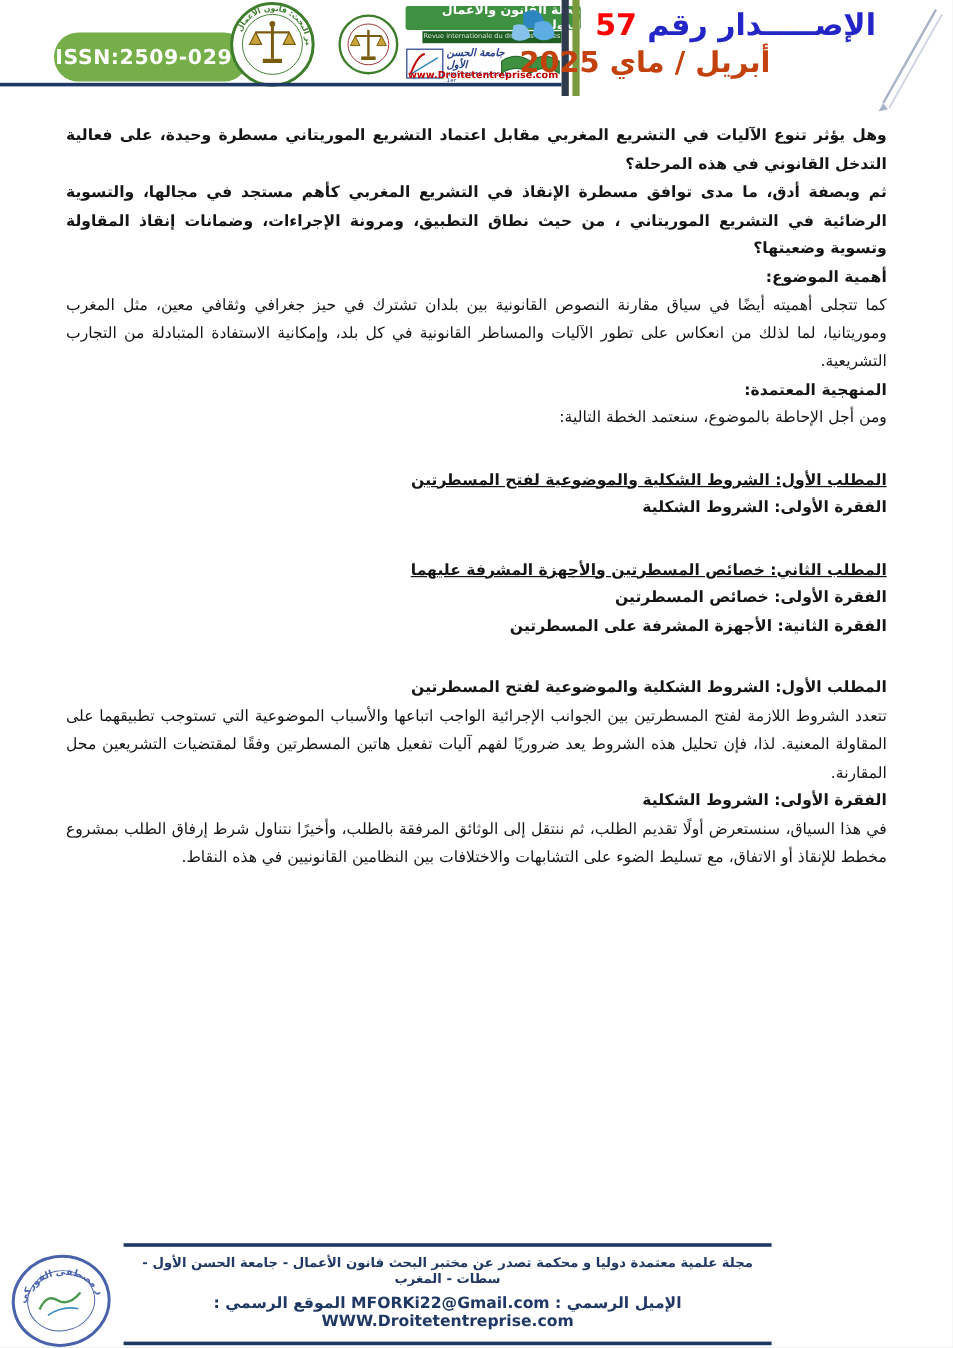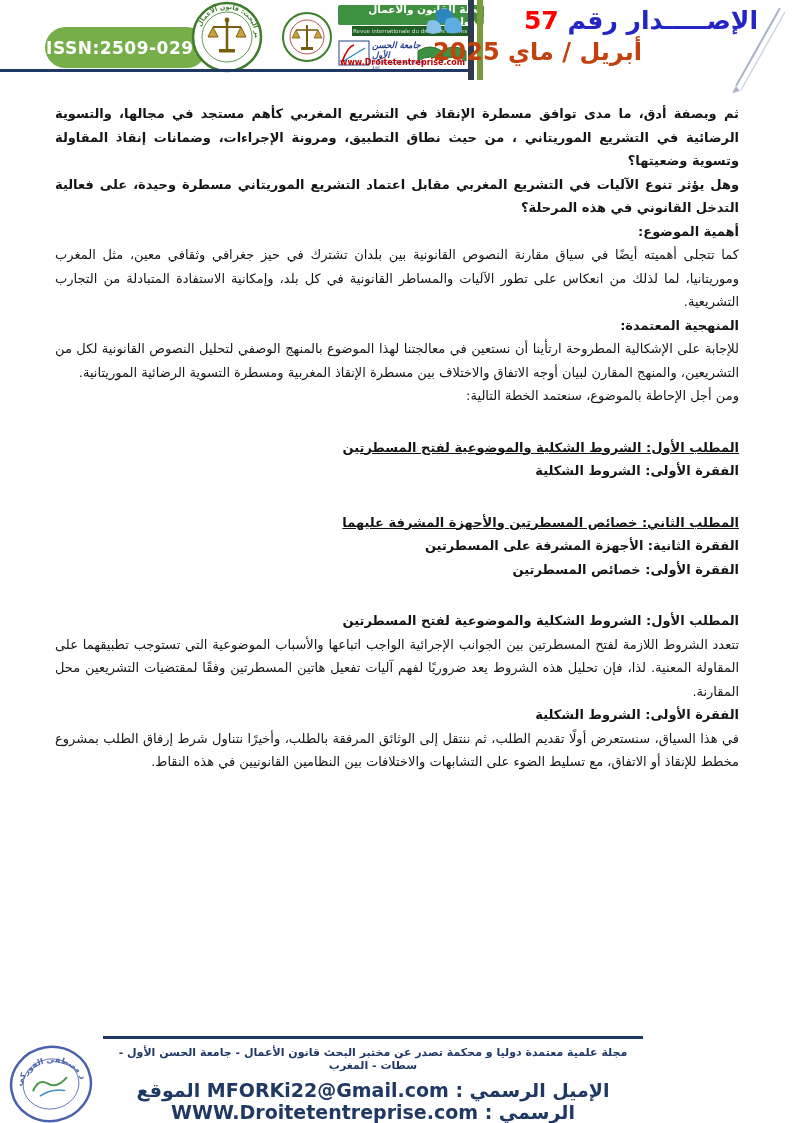--- a/index.html
+++ b/index.html
@@ -21,41 +21,41 @@
   .chart-icon{position:absolute;left:338px;top:40px;}
   .univ{position:absolute;left:372px;top:40px;width:62px;color:#27408B;text-align:left;direction:rtl;}
   .univ .ar{font-size:8.5px;font-style:italic;font-weight:bold;}
   .univ .fr{font-size:4.5px;letter-spacing:.3px;}
   .book-logo{position:absolute;left:416px;top:5px;}
   .hdr-url{position:absolute;left:340px;top:58px;font-size:8px;font-weight:bold;color:#C00000;}
   .sep-bar1{position:absolute;left:468px;top:0;width:6px;height:80px;background:#2F3B4C;}
   .sep-bar2{position:absolute;left:477px;top:0;width:6px;height:80px;background:#7A9A3D;}
   .header-rule{position:absolute;left:0;top:69px;width:468px;height:3px;background:#203864;}
   .issue-block{position:absolute;left:490px;top:6px;width:300px;direction:rtl;}
-  .issue-line{font-size:25px;font-weight:bold;color:#2425C6;text-align:right;margin-right:32px;
+  .issue-line{font-size:25px;font-weight:bold;color:#2425C6;text-align:right;margin-right:60px;
               white-space:nowrap;}
   .issue-line .num{color:#FF0000;}
   .issue-date{font-size:24px;font-weight:bold;color:#c2410c;text-align:right;margin-right:148px;
               margin-top:3px;white-space:nowrap;}
   .pencil{position:absolute;right:4px;top:2px;}
 
   
   .article{position:absolute;top:102px;left:55px;width:684px;height:850px;direction:rtl;
            text-align:justify;font-size:13px;line-height:23.5px;color:#151515;overflow:hidden;}
   .article p{margin:0;}
   .b{font-weight:bold;}
   .u{font-weight:bold;text-decoration:underline;}
   .gap{margin-top:28px !important;}
 
   
   .footer-center{position:absolute;left:103px;top:1036px;width:540px;
                  border-top:3px solid #203864;border-bottom:3px solid #203864;
                  padding:7px 0 9px 0;direction:rtl;text-align:center;color:#203864;}
   .f-line1{font-size:11px;font-weight:bold;}
-  .f-line2{font-size:19px;font-weight:bold;margin-top:7px;}
+  .f-line2{font-size:13px;font-weight:bold;margin-top:7px;}
   .f-line2 .lat{direction:ltr;unicode-bidi:embed;}
   .badge{position:absolute;left:652px;top:1026px;width:64px;height:64px;}
   .badge-num{position:absolute;left:0;top:0;width:64px;height:64px;display:flex;
              align-items:center;justify-content:center;font-weight:bold;font-size:16px;
              color:#3b4a5a;z-index:2;}
   .stamp{position:absolute;left:8px;top:1044px;width:86px;height:80px;transform:rotate(-10deg);opacity:.92;}
 </style>
 </head>
 <body>
 
@@ -139,32 +139,31 @@
     </div>
 
     <svg class="pencil" width="72" height="92" viewBox="0 0 72 92">
       <line x1="62" y1="6" x2="18" y2="84" stroke="#aab4c8" stroke-width="2"></line>
       <line x1="67" y1="10" x2="23" y2="88" stroke="#ccd3e0" stroke-width="1.5"></line>
       <path d="M18 84 l-4 7 l8 -2 z" fill="#aab4c8"></path>
     </svg>
   </div>
 
   <div class="article">
+    <p class="b">وهل يؤثر تنوع الآليات في التشريع المغربي مقابل اعتماد التشريع الموريتاني مسطرة وحيدة، على فعالية التدخل القانوني في هذه المرحلة؟</p>
     <p class="b">ثم وبصفة أدق، ما مدى توافق مسطرة الإنقاذ في التشريع المغربي كأهم مستجد في مجالها، والتسوية الرضائية في التشريع الموريتاني ، من حيث نطاق التطبيق، ومرونة الإجراءات، وضمانات إنقاذ المقاولة وتسوية وضعيتها؟</p>
-    <p class="b">وهل يؤثر تنوع الآليات في التشريع المغربي مقابل اعتماد التشريع الموريتاني مسطرة وحيدة، على فعالية التدخل القانوني في هذه المرحلة؟</p>
     <p class="b">أهمية الموضوع:</p>
     <p>كما تتجلى أهميته أيضًا في سياق مقارنة النصوص القانونية بين بلدان تشترك في حيز جغرافي وثقافي معين، مثل المغرب وموريتانيا، لما لذلك من انعكاس على تطور الآليات والمساطر القانونية في كل بلد، وإمكانية الاستفادة المتبادلة من التجارب التشريعية.</p>
     <p class="b">المنهجية المعتمدة:</p>
-    <p>للإجابة على الإشكالية المطروحة ارتأينا أن نستعين في معالجتنا لهذا الموضوع بالمنهج الوصفي لتحليل النصوص القانونية لكل من التشريعين، والمنهج المقارن لبيان أوجه الاتفاق والاختلاف بين مسطرة الإنقاذ المغربية ومسطرة التسوية الرضائية الموريتانية.</p>
     <p>ومن أجل الإحاطة بالموضوع، سنعتمد الخطة التالية:</p>
     <p class="u gap">المطلب الأول: الشروط الشكلية والموضوعية لفتح المسطرتين</p>
     <p class="b">الفقرة الأولى:  الشروط الشكلية</p>
     <p class="u gap">المطلب الثاني: خصائص المسطرتين والأجهزة المشرفة عليهما</p>
+    <p class="b">الفقرة الأولى: خصائص المسطرتين</p>
     <p class="b">الفقرة الثانية: الأجهزة المشرفة على المسطرتين</p>
-    <p class="b">الفقرة الأولى: خصائص المسطرتين</p>
     <p class="b gap">المطلب الأول: الشروط الشكلية والموضوعية لفتح المسطرتين</p>
     <p>تتعدد الشروط اللازمة لفتح المسطرتين بين الجوانب الإجرائية الواجب اتباعها والأسباب الموضوعية التي تستوجب تطبيقهما على المقاولة المعنية. لذا، فإن تحليل هذه الشروط يعد ضروريًا لفهم آليات تفعيل هاتين المسطرتين وفقًا لمقتضيات التشريعين محل المقارنة.</p>
     <p class="b">الفقرة الأولى: الشروط الشكلية</p>
     <p>في هذا السياق، سنستعرض أولًا تقديم الطلب، ثم ننتقل إلى الوثائق المرفقة بالطلب، وأخيرًا نتناول شرط إرفاق الطلب بمشروع مخطط للإنقاذ أو الاتفاق، مع تسليط الضوء على التشابهات والاختلافات بين النظامين القانونيين في هذه النقاط.</p>
   </div>
 
   <svg class="stamp" viewBox="0 0 86 80">
     <ellipse cx="43" cy="40" rx="40" ry="37" fill="none" stroke="#3B55A5" stroke-width="2.5"></ellipse>
     <ellipse cx="43" cy="40" rx="28" ry="25" fill="none" stroke="#3B55A5" stroke-width="0.8"></ellipse>
     <defs>

